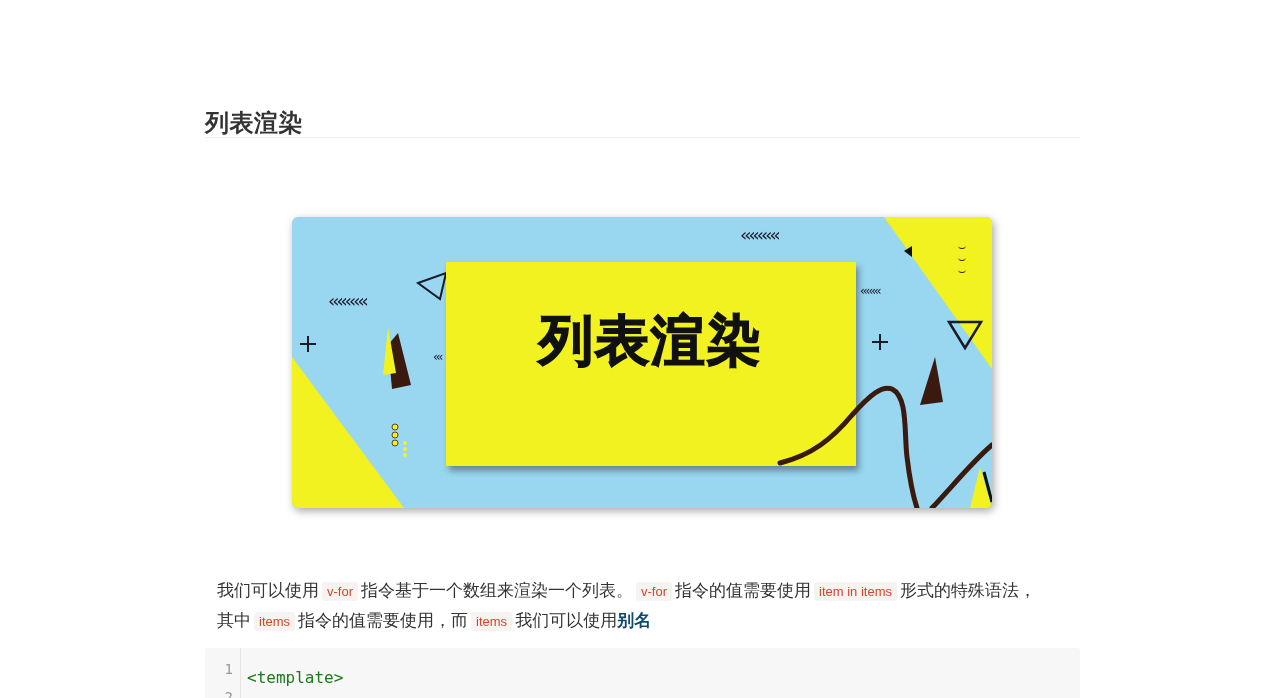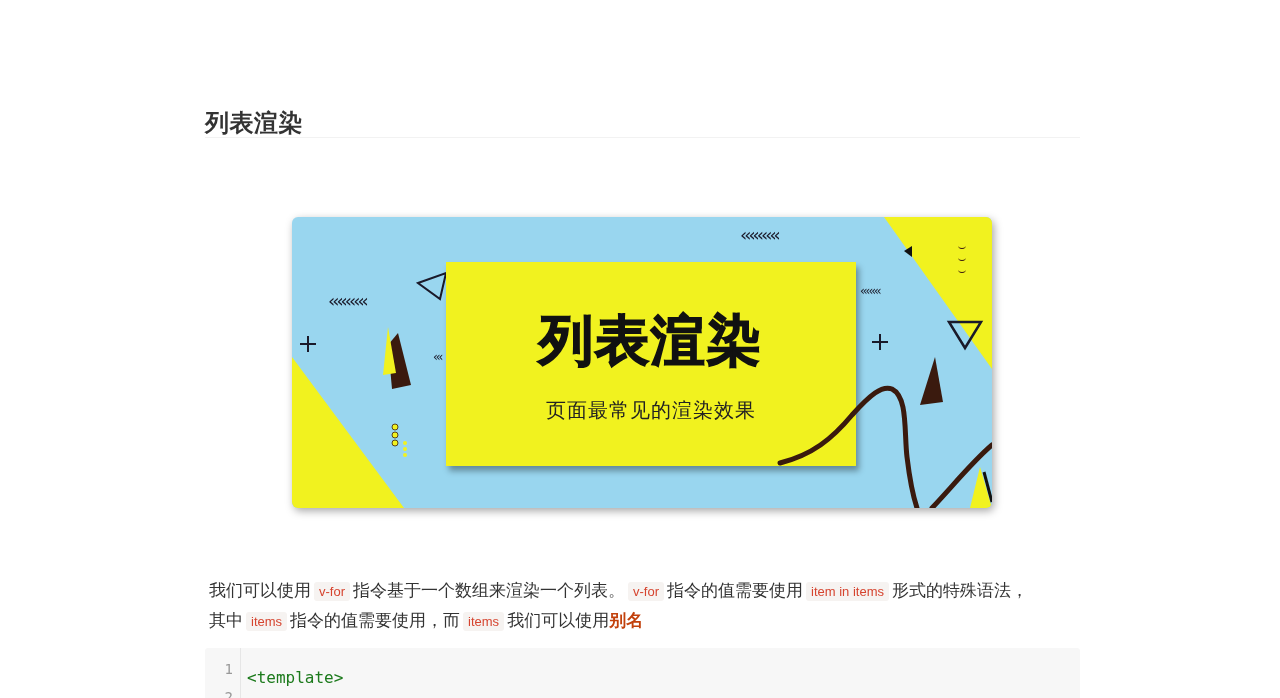--- a/index.html
+++ b/index.html
@@ -89,38 +89,38 @@
     }
     .banner-curve {
       position: absolute;
       left: 0; top: 0;
       width: 700px; height: 291px;
       pointer-events: none;
     }
     
     .para {
       position: absolute;
-      left: 4px;
+      left: 12px;
       top: 576px;
       width: 875px;
       font-size: 17px;
       line-height: 29px;
       color: #333333;
       margin: 0;
     }
     .code-inline {
       font-family: "Liberation Sans", sans-serif;
       font-size: 13px;
       color: #d6442f;
       background: #f6f3f1;
       padding: 2px 5px;
       border-radius: 3px;
       margin: 0 3px;
     }
-    .para strong { font-weight: bold; color: #c2410c; }
+    .para strong { font-weight: bold; color: #0c4a6e; }
     
     .code-block {
       position: absolute;
       left: 0;
       top: 648px;
       width: 875px;
       height: 60px;
       background: #f7f7f7;
       border-radius: 3px;
     }
@@ -211,21 +211,20 @@
         <path d="M666,40 a4,4 0 1,0 8,0 a4,3 0 1,1 -8,0z"></path>
         <path d="M666,52 a4,4 0 1,0 8,0 a4,3 0 1,1 -8,0z"></path>
       </g>
 
       <polygon points="688,250 678,291 700,291" fill="#f1f21f"></polygon>
       <line x1="692" y1="255" x2="700" y2="285" stroke="#111" stroke-width="3"></line>
     </svg>
 
     <div class="banner-card">
       <div class="banner-title">列表渲染</div>
-      <div class="banner-subtitle">页面最常见的渲染效果</div>
     </div>
 
     <svg class="banner-curve" viewBox="0 0 700 291" xmlns="http://www.w3.org/2000/svg">
       <path d="M488,246 C520,238 540,222 560,198 C578,178 590,168 600,172 C616,180 612,215 615,240 C618,265 622,282 625,291" fill="none" stroke="#3a1a0e" stroke-width="5" stroke-linecap="round"></path>
       <path d="M640,291 C660,270 680,245 700,228" fill="none" stroke="#3a1a0e" stroke-width="5" stroke-linecap="round"></path>
     </svg>
   </div>
 
   <p class="para">
     <span>我们可以使用</span><code class="code-inline">v-for</code><span>指令基于一个数组来渲染一个列表。</span><code class="code-inline">v-for</code><span>指令的值需要使用</span><code class="code-inline">item in items</code><span>形式的特殊语法，</span><br>

